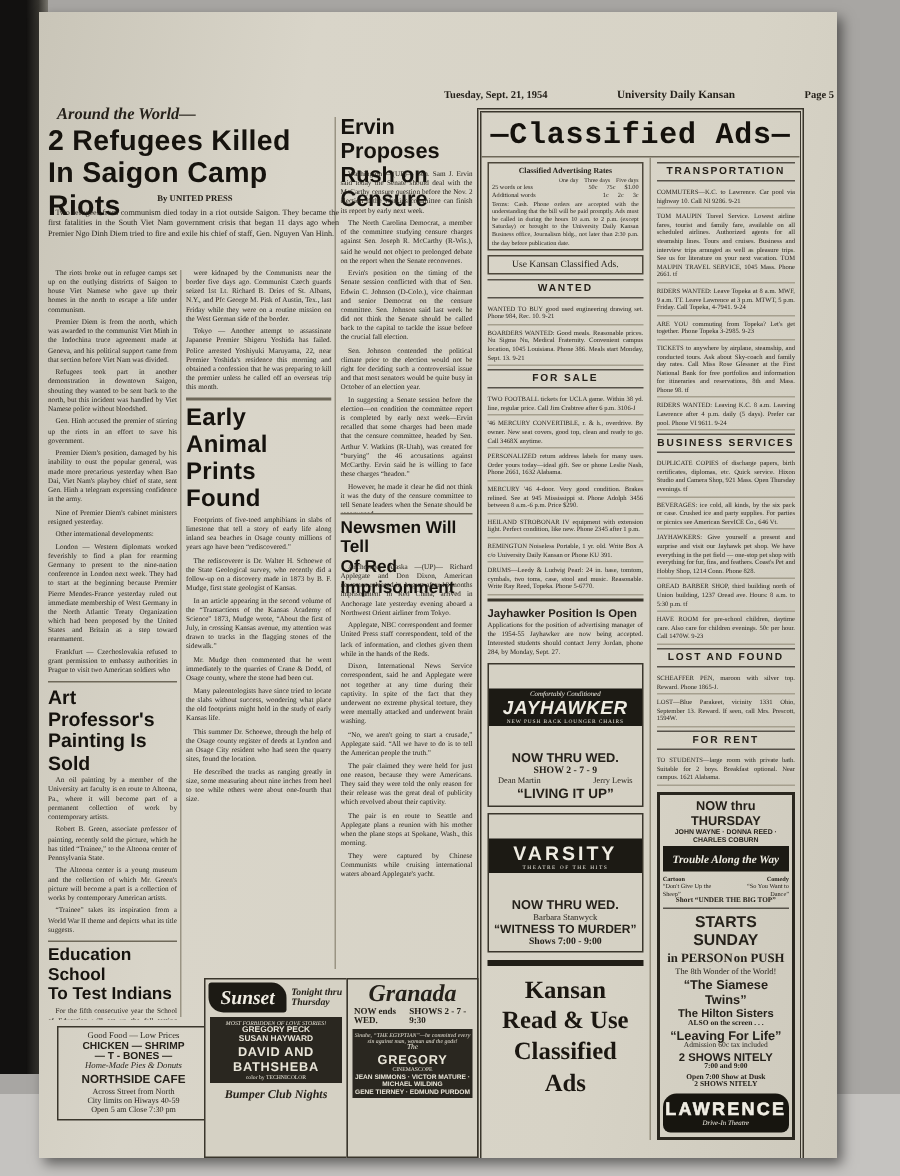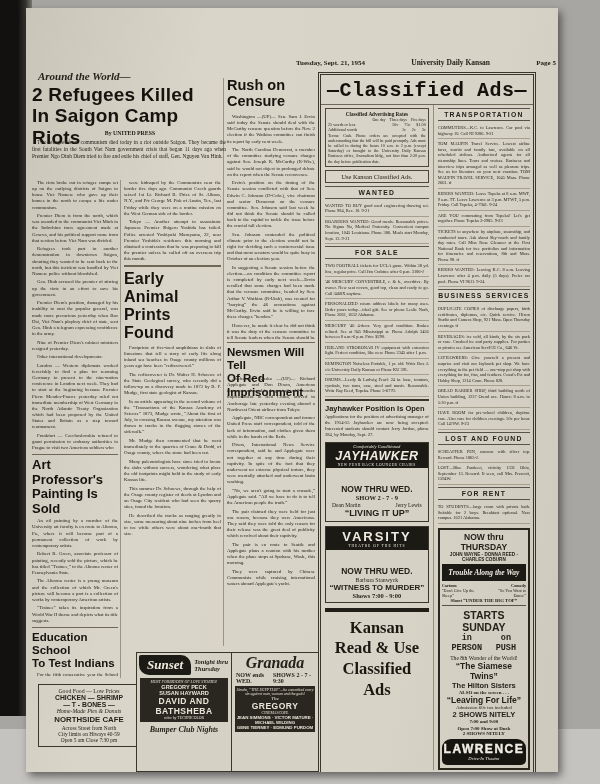--- a/index.html
+++ b/index.html
@@ -56,21 +56,21 @@
     font-size:6.8px;letter-spacing:1.2px;text-align:center;padding:2px 0;
     border-top:1px solid #57524a;border-bottom:1px solid #57524a;margin:2px 0;}
   .cls-item{font-size:4.4px;line-height:1.27;text-align:justify;
     border-bottom:1px solid #a59f8e;padding:2px 0;}
   .brief-head{font-family:"Liberation Sans",sans-serif;font-weight:700;
     font-size:7.5px;border-top:2px solid #3a362c;padding-top:3px;margin-top:2px;}
   .brief-text{font-size:4.6px;line-height:1.3;text-align:justify;margin-top:1px;}
   
   .adbox{border:1px solid #3a362c;background:#d5d1c4;}
   .banner{background:#1c1a14;color:#efece2;text-align:center;}
-  .jay-ad{margin-top:4px;padding:0 0 3px;text-align:center;}
+  .jay-ad{margin-top:4px;padding:16px 0 3px;text-align:center;}
   .jay-tag{font-style:italic;font-size:4.6px;padding-top:1px;}
   .jay-logo{font-family:"Liberation Sans",sans-serif;font-weight:700;
     font-style:italic;font-size:12.5px;letter-spacing:.5px;}
   .jay-sub{font-size:3.6px;letter-spacing:.6px;padding-bottom:1px;}
   .now-line{font-family:"Liberation Sans",sans-serif;font-weight:700;
     font-size:8.5px;margin-top:16px;}
   .shows-line{font-size:6.5px;font-weight:bold;}
   .stars-row{display:flex;justify-content:space-between;font-size:5.6px;
     padding:1px 6px 0;}
   .ad-title{font-family:"Liberation Sans",sans-serif;font-weight:700;font-size:9px;}
@@ -85,21 +85,21 @@
   .law-stars{font-family:"Liberation Sans",sans-serif;font-weight:700;font-size:4.6px;}
   .law-title{background:#1c1a14;color:#efece2;font-style:italic;font-weight:700;
     font-size:7.5px;padding:4px 1px;margin:2px 0;}
   .law-duo{display:flex;justify-content:space-between;font-size:4.2px;
     text-align:left;gap:2px;margin-top:1px;}
   .law-short{font-size:4.8px;font-weight:bold;border-bottom:1px solid #57524a;
     padding-bottom:2px;}
   .law-starts{font-family:"Liberation Sans",sans-serif;font-weight:700;
     font-size:10.5px;margin-top:3px;}
   .law-person{display:flex;justify-content:space-between;align-items:flex-start;
-    font-family:Liberation Mono, monospace;font-weight:700;font-size:8.5px;
+    font-family:Liberation Serif, serif;font-weight:700;font-size:8.5px;
     padding:0 3px;}
   .law-line6{font-size:5.6px;margin-top:2px;}
   .law-big{font-family:"Liberation Sans",sans-serif;font-weight:700;font-size:8.5px;}
   .law-med{font-family:"Liberation Sans",sans-serif;font-weight:700;font-size:7.5px;}
   .law-tiny{font-size:5px;}
   .law-logo{background:#17150f;color:#f0ede3;border-radius:9px 9px 5px 5px;
     margin-top:3px;padding:3px 0 4px;}
   .law-logo .nm{font-family:"Liberation Sans",sans-serif;font-weight:700;
     font-size:12px;letter-spacing:1.5px;-webkit-text-stroke:.4px #f0ede3;}
   .law-logo .sb{font-size:4.6px;font-style:italic;}
@@ -239,20 +239,21 @@
         <div class="st">GREGORY PECK</div>
         <div class="st">SUSAN HAYWARD</div>
         <div class="tt">DAVID AND</div>
         <div class="tt">BATHSHEBA</div>
         <div class="tech">color by TECHNICOLOR</div>
       </div>
       <div class="ad-bottom">Bumper Club Nights</div>
     </div>
 
     <div class="abs h-ervin" style="left:201px;top:70px;width:90px">
+      <div>Ervin Proposes</div>
       <div>Rush on Censure</div>
     </div>
     <div class="abs clip bodycopy" style="left:201px;top:106px;width:88px;height:228px">
 
     <p>Washington —(UP)— Sen. Sam J. Ervin said today the Senate should deal with the McCarthy censure question before the Nov. 2 election if the Watkins committee can finish its report by early next week.</p>
         <p>The North Carolina Democrat, a member of the committee studying censure charges against Sen. Joseph R. McCarthy (R-Wis.), said he would not object to prolonged debate on the report when the Senate reconvenes.</p>
         <p>Ervin's position on the timing of the Senate session conflicted with that of Sen. Edwin C. Johnson (D-Colo.), vice chairman and senior Democrat on the censure committee. Sen. Johnson said last week he did not think the Senate should be called back to the capital to tackle the issue before the crucial fall election.</p>
         <p>Sen. Johnson contended the political climate prior to the election would not be right for deciding such a controversial issue and that most senators would be quite busy in October of an election year.</p>
         <p>In suggesting a Senate session before the election—on condition the committee report is completed by early next week—Ervin recalled that some charges had been made that the censure committee, headed by Sen. Arthur V. Watkins (R-Utah), was created for “burying” the 46 accusations against McCarthy. Ervin said he is willing to face these charges “headon.”</p>
         <p>However, he made it clear he did not think it was the duty of the censure committee to tell Senate leaders when the Senate should be reconvened.</p>

